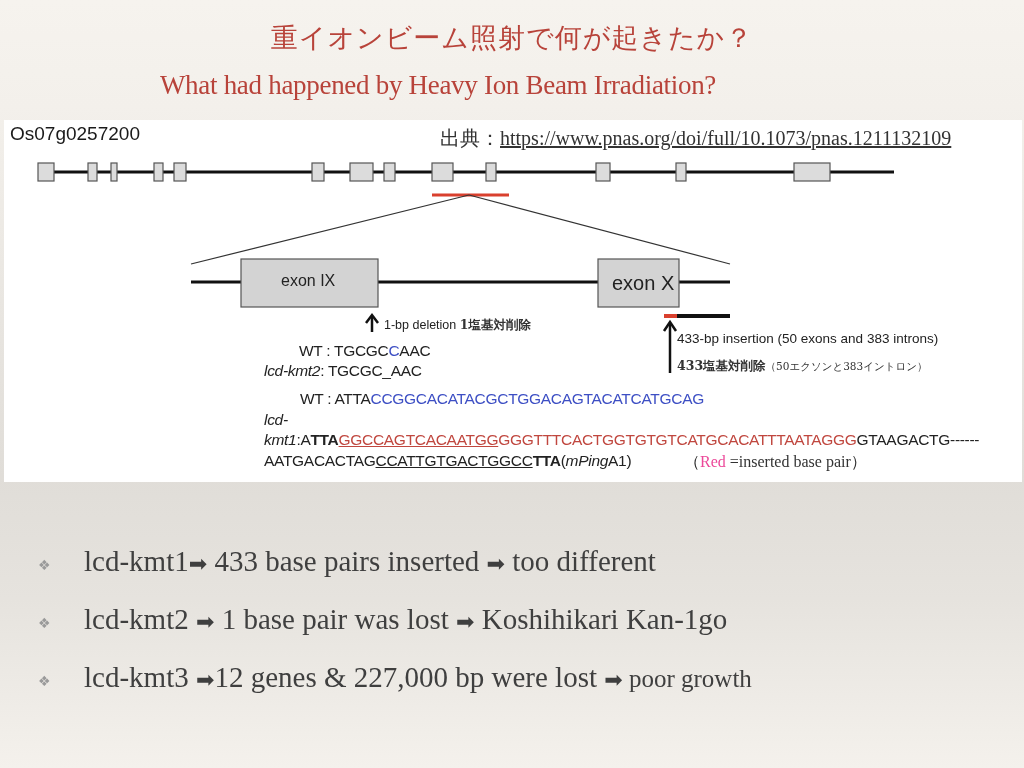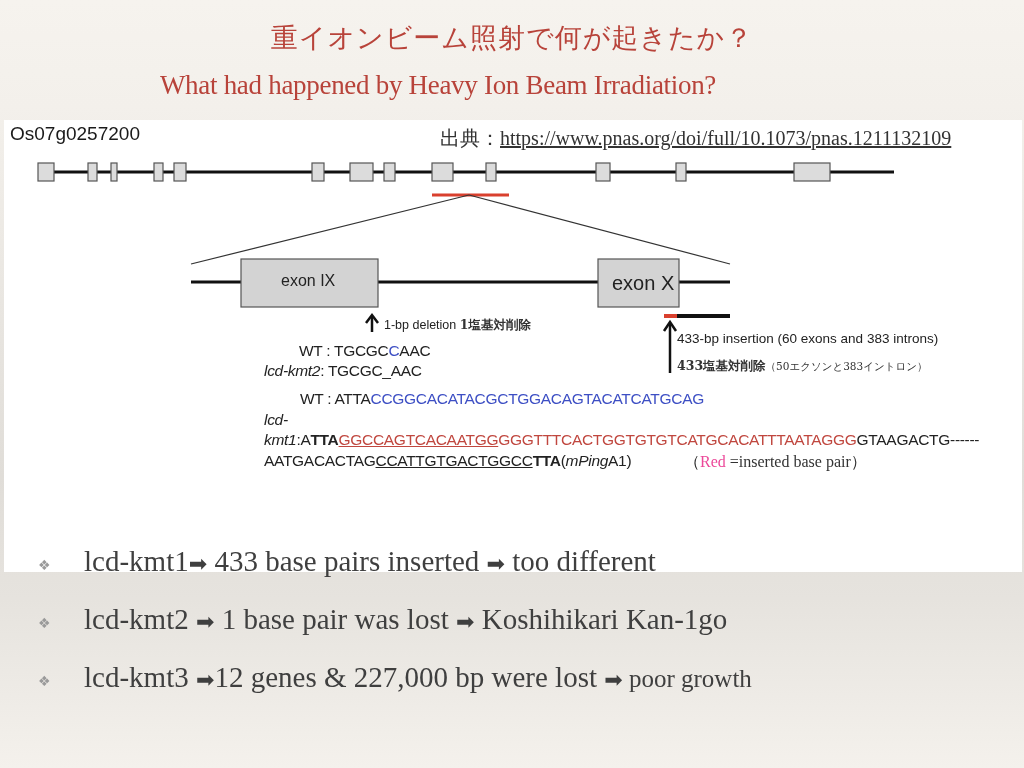--- a/index.html
+++ b/index.html
@@ -10,21 +10,21 @@
   }
   .title-jp {
     position:absolute; left:0; width:1024px; top:20px; text-align:center;
     color:#b8433a; font-family:"DejaVu Serif", serif; font-size:27px; letter-spacing:1px;
   }
   .title-en {
     position:absolute; left:0; width:876px; top:70px; text-align:center;
     color:#b8433a; font-family:"Liberation Serif", serif; font-size:27px; letter-spacing:-0.3px;
   }
   .figure {
-    position:absolute; left:4px; top:120px; width:1018px; height:452px;
+    position:absolute; left:4px; top:120px; width:1018px; height:362px;
     background:#ffffff;
   }
   .gene-id {
     position:absolute; left:6px; top:3px; font-family:"Liberation Sans", sans-serif;
     font-size:19px; color:#1a1a1a;
   }
   .source {
     position:absolute; left:436px; top:5px; font-family:"Liberation Serif", serif;
     font-size:20px; color:#333;
   }
@@ -110,21 +110,21 @@
     <span class="jp">1塩基対削除</span>
   </div>
 
   <div class="seq" style="left:295px; top:222px;">
     <span>WT : </span><span>TGCGC</span><span class="blue">C</span><span>AAC</span>
   </div>
   <div class="seq" style="left:260px; top:242px;">
     <span class="i">lcd-kmt2</span><span>: TGCGC_AAC</span>
   </div>
 
-  <div class="lbl" style="left:673px; top:211px; font-size:13.5px;">433-bp insertion (60 exons and  383 introns)</div>
+  <div class="lbl" style="left:673px; top:211px; font-size:13.5px;">433-bp insertion (50 exons and  383 introns)</div>
   <div class="lbl" style="left:673px; top:236px;">
     <span class="jp">433塩基対削除</span><span class="jp" style="font-weight:normal; font-size:10.5px;">（50エクソンと383イントロン）</span>
   </div>
 
   <div class="seq" style="left:296px; top:270px;">
     <span>WT : </span><span>ATTA</span><span class="blue">CCGGCACATACGCTGGACAGTACATCATGCAG</span>
   </div>
   <div class="seq i" style="left:260px; top:291px;">lcd-</div>
   <div class="seq" style="left:260px; top:311px;">
     <span class="i">kmt1</span><span>:A</span><span class="b">TTA</span><span class="red u">GGCCAGTCACAATGG</span><span class="red">GGGTTTCACTGGTGTGTCATGCACATTTAATAGGG</span><span>GTAAGACTG------</span>

